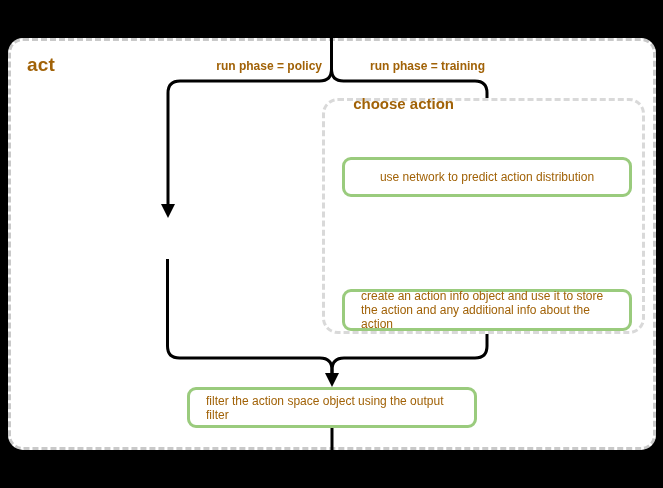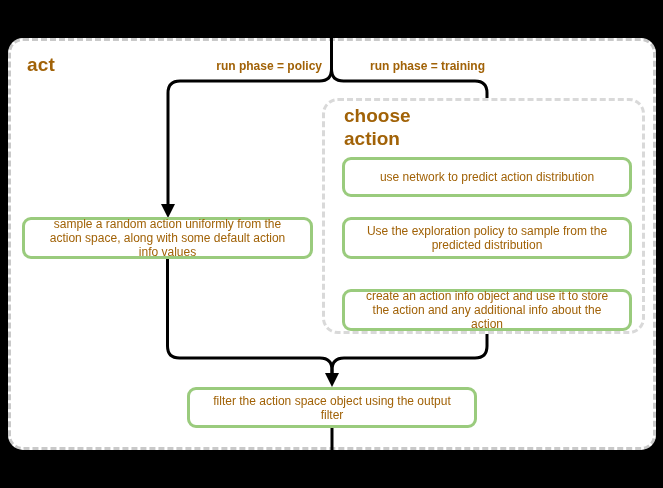--- a/index.html
+++ b/index.html
@@ -36,32 +36,33 @@
   .group {
     position:absolute;
     left:322px; top:98px; width:323px; height:236px;
     box-sizing:border-box;
     background:#fff;
     border:3px dashed #d9d9d9;
     border-radius:16px;
   }
   .group-title {
     position:absolute;
-    left:344px; top:104px; width:110px;
-    font-size:19px; font-weight:bold;
+    left:344px; top:92px; width:110px;
+    font-size:15px; font-weight:bold;
     line-height:23px;
+    text-align:right;
   }
   .node {
     position:absolute;
     box-sizing:border-box;
     background:#fff;
     border:3px solid #9acb7d;
     border-radius:9px;
     display:flex; align-items:center; justify-content:center;
-    text-align:center;
+    text-align:left;
     font-size:12px; line-height:14px;
     padding:2px 16px;
   }
   .node.sample { left:22px;  top:217px; width:291px; height:42px; }
   .node.predict{ left:342px; top:157px; width:290px; height:40px; }
   .node.explore{ left:342px; top:217px; width:290px; height:42px; }
   .node.create { left:342px; top:277px; width:290px; height:42px;margin-top:12px; }
   .node.filter { left:187px; top:387px; width:290px; height:41px; }
   svg.wires {
     position:absolute; left:0; top:0;
@@ -97,23 +98,21 @@
 
   <div class="card-title">act</div>
 
   <div class="branch-label heatup">run phase = policy</div>
 
   <div class="branch-label training">run phase = training</div>
 
   <div class="group"></div>
   <div class="group-title">choose action</div>
 
-  <div class="node sample">sample a random action uniformly from the action space, along with some default action info values</div>
 
   <div class="node predict">use network to predict action distribution</div>
 
-  <div class="node explore">Use the exploration policy to sample from the predicted distribution</div>
 
   <div class="node create">create an action info object and use it to store the action and any additional info about the action</div>
 
   <div class="node filter">filter the action space object using the output filter</div>
 
 </div>
 
 </body></html>

